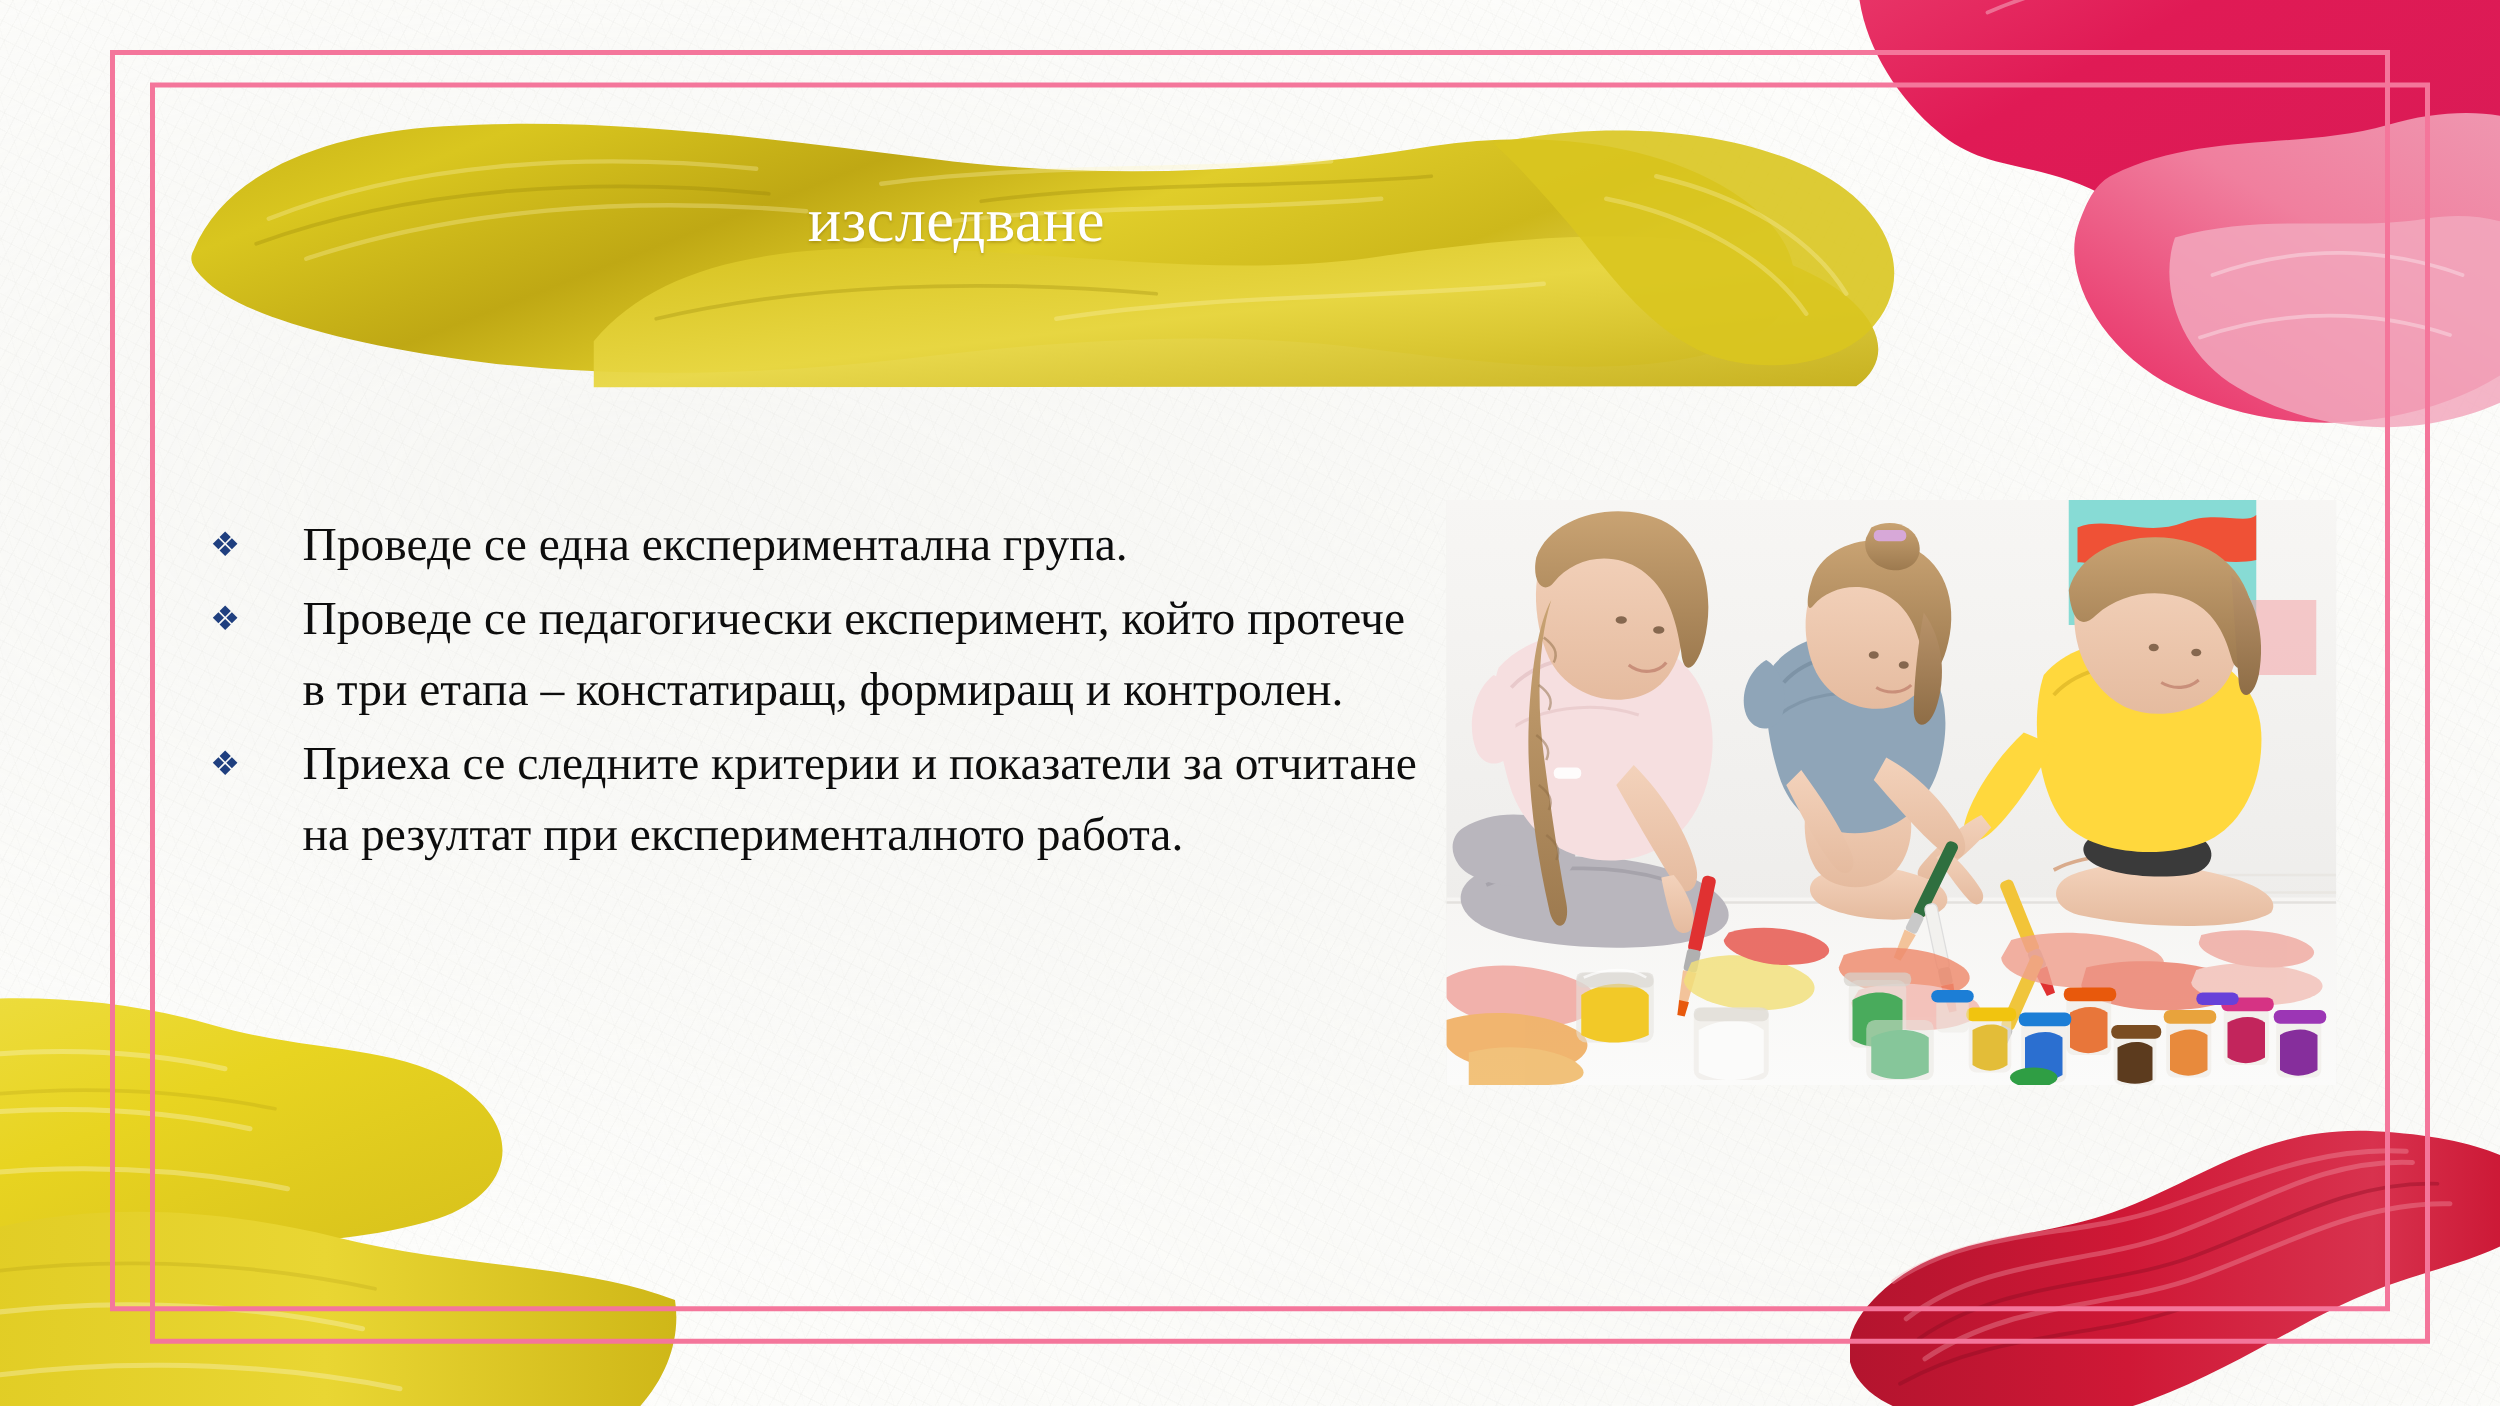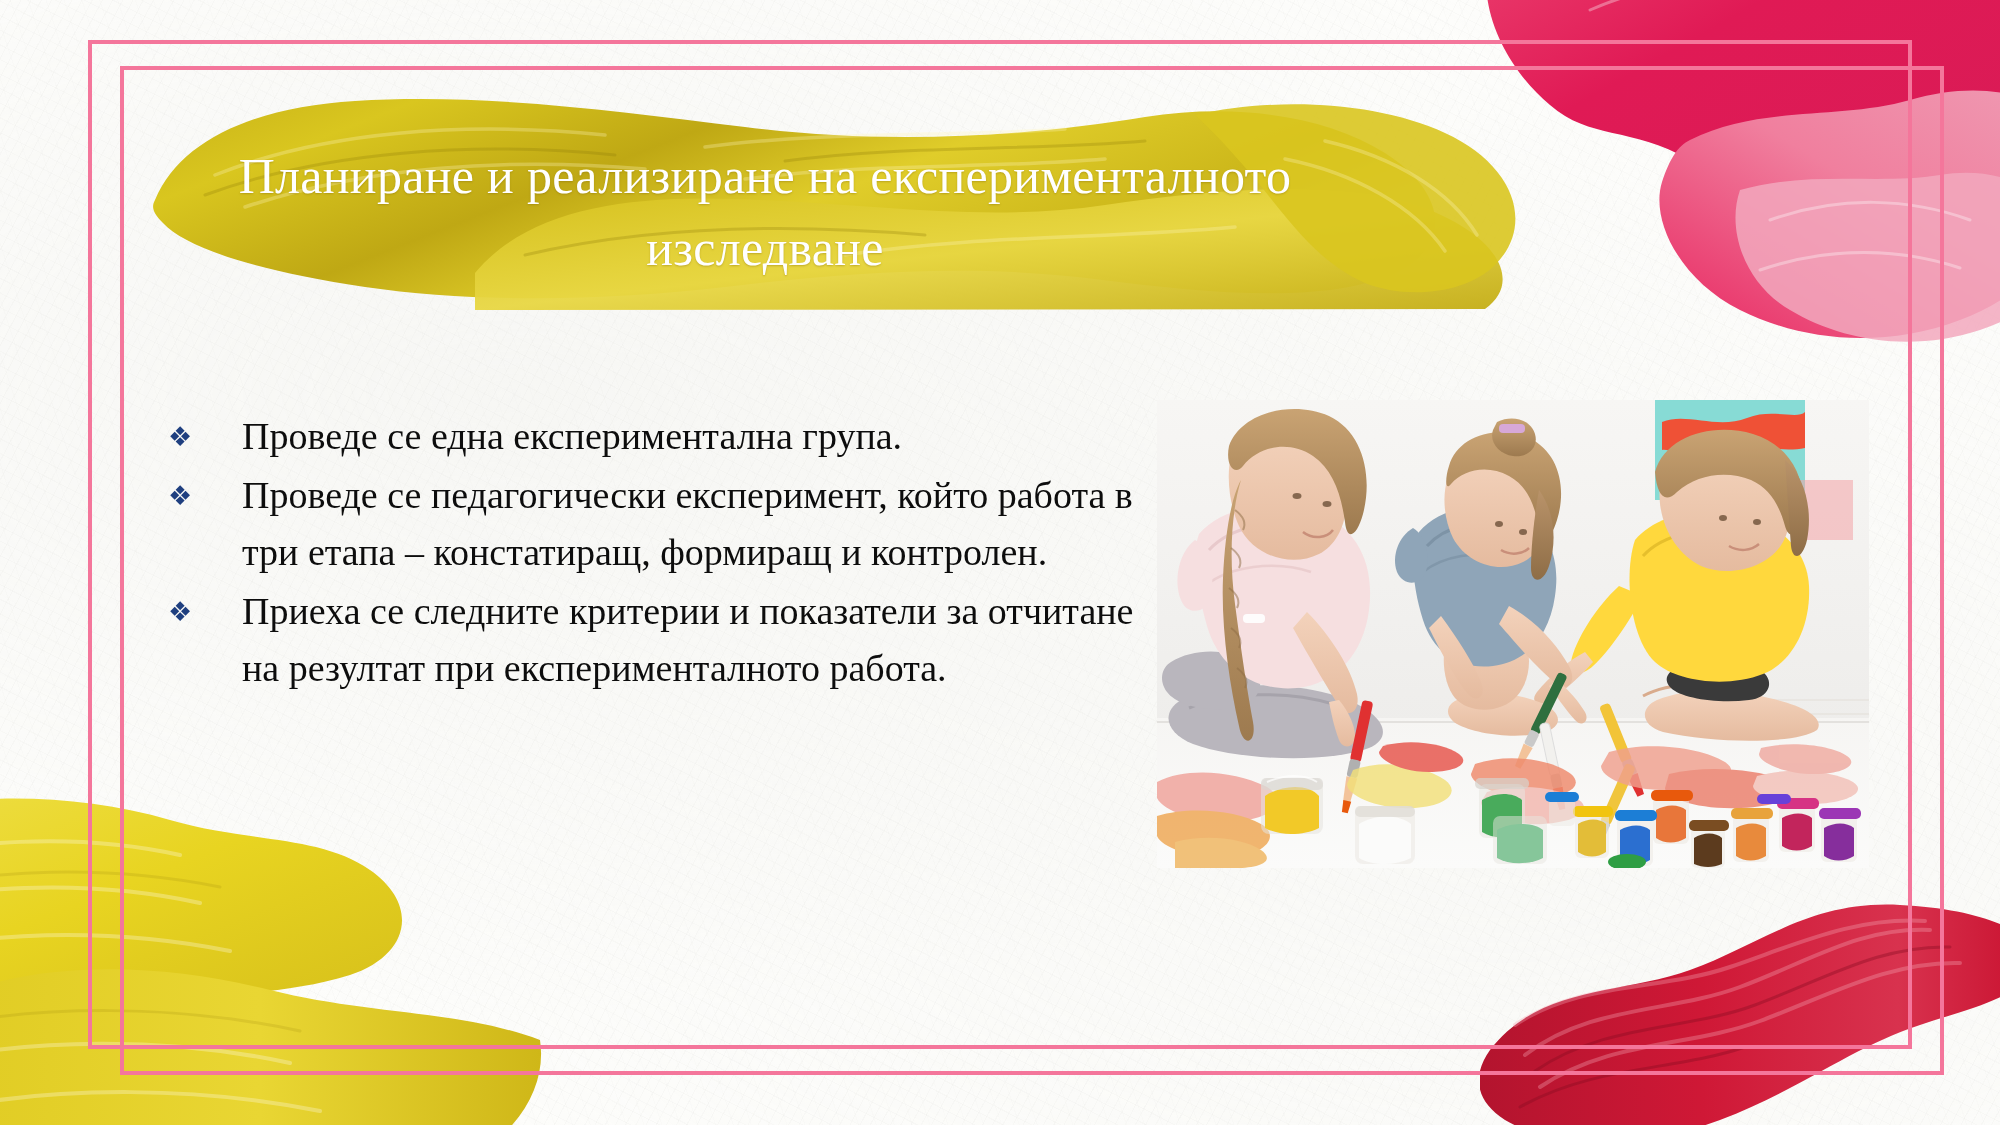--- a/index.html
+++ b/index.html
@@ -251,34 +251,33 @@
         <path d="M380,160 C500,132 640,128 780,140"></path>
         <path d="M640,66 C760,50 880,56 1000,46"></path>
       </g>
     </svg>
   </div>
 
   <div class="frame-outer" style="border-color: rgb(244, 118, 155);"></div>
   <div class="frame-inner" style="border-color: rgb(244, 118, 155);"></div>
 
   <div id="title-block">
-    <div class="tline" style="color: rgb(255, 255, 255);">Планиране и реализиране на експерименталното</div>
     <div class="tline" style="color: rgb(255, 255, 255);">изследване</div>
   </div>
 
   <div id="body-block" style="color: rgb(13, 13, 13);">
 
     <div class="bullet-row">
       <span class="bullet-mark" style="color: rgb(31, 63, 127);">❖</span>
       <span class="bullet-text" style="text-indent:0">Проведе се една експериментална група.</span>
     </div>
 
     <div class="bullet-row">
       <span class="bullet-mark" style="color: rgb(31, 63, 127);">❖</span>
-      <span class="bullet-text" style="text-indent:0">Проведе се педагогически експеримент, който работа  в три етапа – констатиращ, формиращ и контролен.</span>
+      <span class="bullet-text" style="text-indent:0">Проведе се педагогически експеримент, който протече  в три етапа – констатиращ, формиращ и контролен.</span>
     </div>
 
     <div class="bullet-row">
       <span class="bullet-mark" style="color: rgb(31, 63, 127);">❖</span>
       <span class="bullet-text" style="text-indent:0">Приеха се следните критерии и показатели за отчитане на резултат при експерименталното работа.</span>
     </div>
 
   </div>
 
   <div id="photo">

